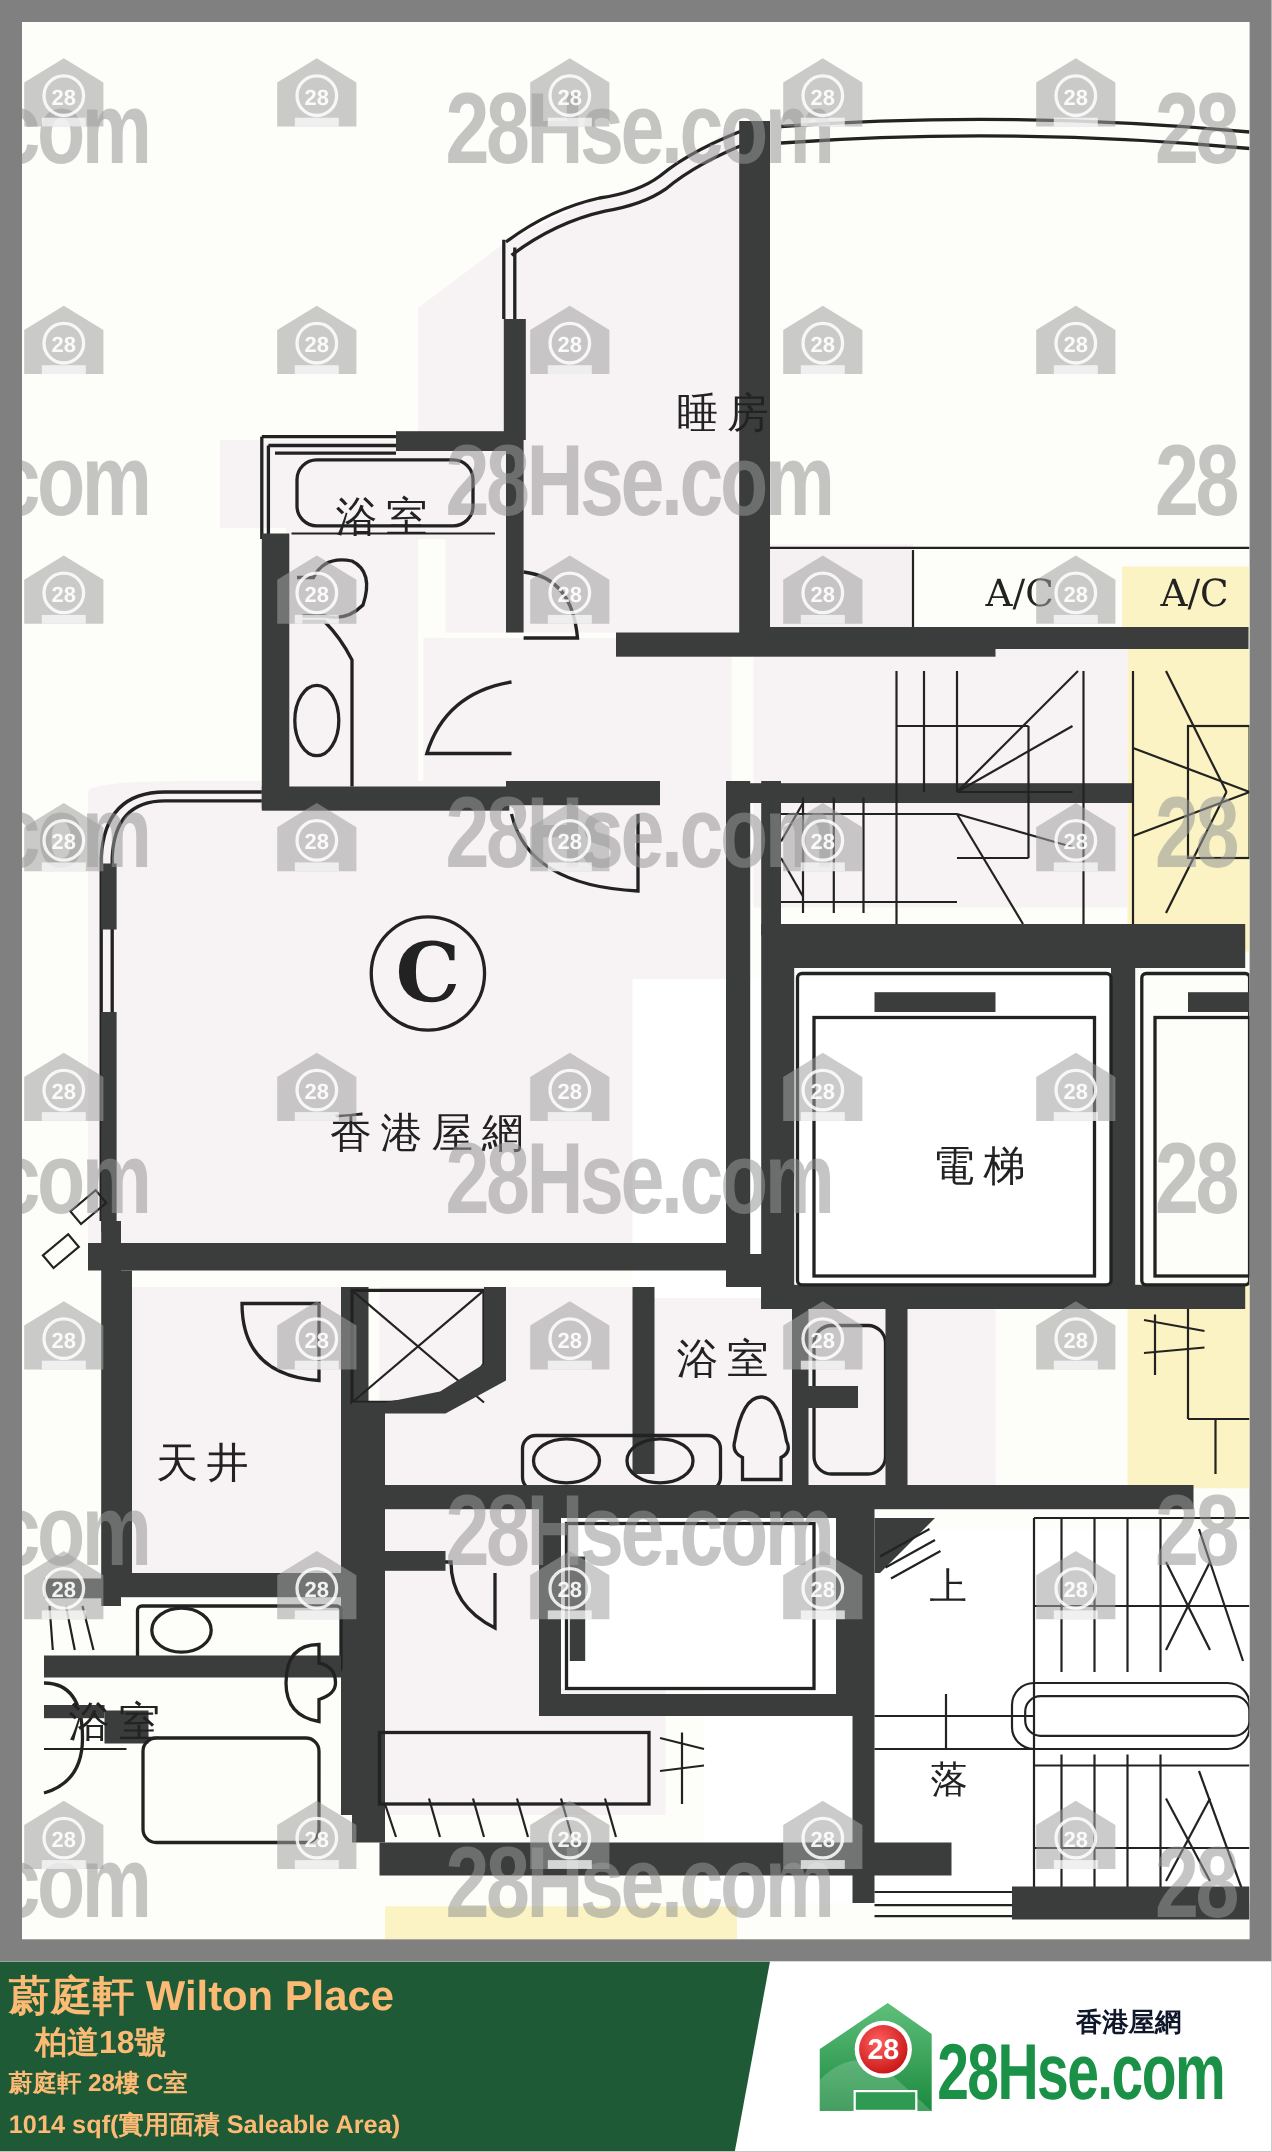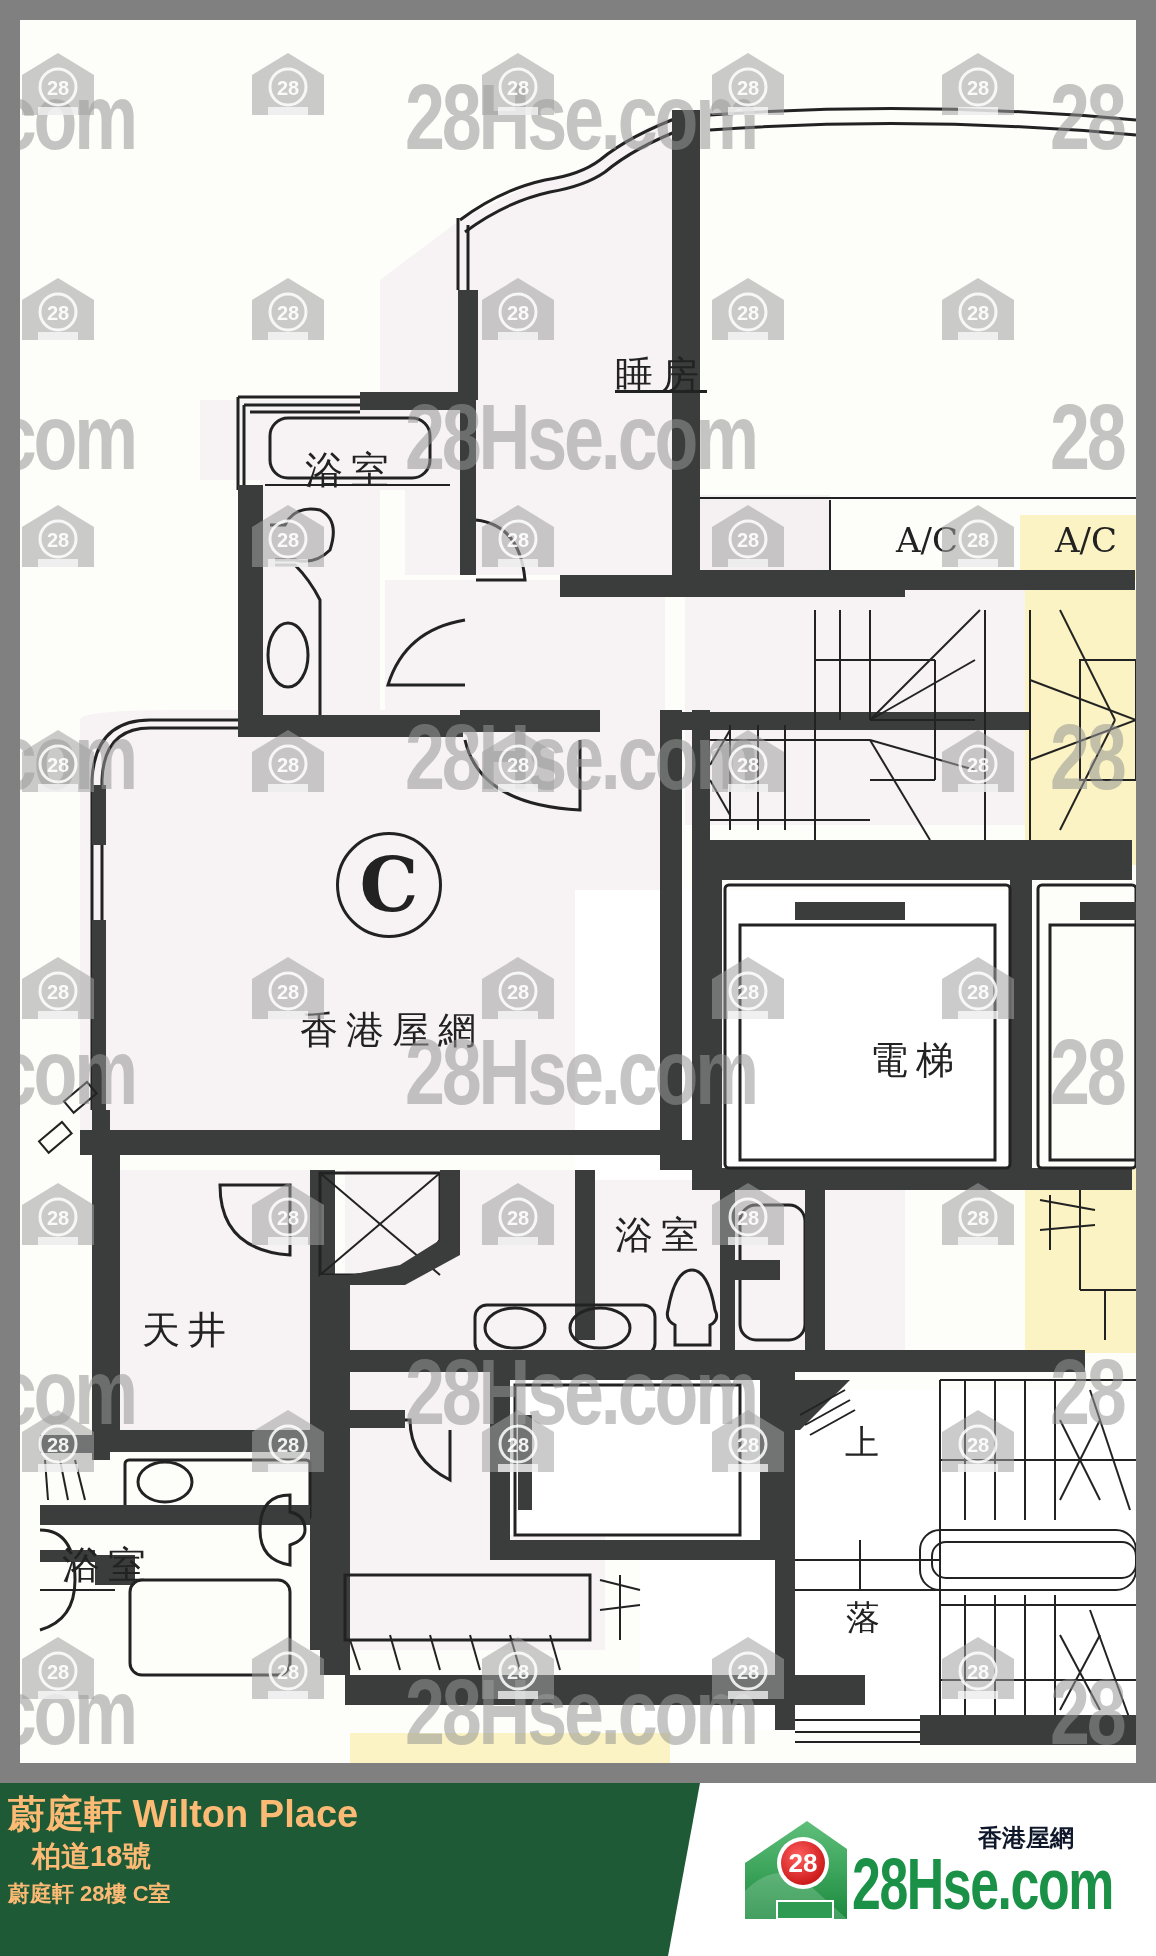--- a/index.html
+++ b/index.html
@@ -286,24 +286,24 @@
       <line x1="1060" y1="1270" x2="1116" y2="1270"></line>
       <line x1="1085" y1="1270" x2="1085" y2="1320"></line>
     </g>
 
     <rect fill="#f5f0f2" x="680" y="480" width="130" height="75"></rect>
     <line class="thin" x1="810" y1="480" x2="810" y2="555"></line>
     <line class="thin" x1="680" y1="478" x2="1116" y2="478"></line>
     <rect class="w" x="665" y="550" width="450" height="20"></rect>
   </svg>
 
-  <div class="room-label" style="left:595px;top:330px;text-decoration:underline;">睡房</div>
+  <div class="room-label" style="left:595px;top:330px;">睡房</div>
   <div class="room-label" style="left:285px;top:425px;">浴室</div>
   <div class="room-label" style="left:280px;top:985px;">香港屋網</div>
-  <div class="room-label" style="left:850px;top:1015px;">電梯</div>
+  <div class="room-label" style="left:828px;top:1015px;">電梯</div>
   <div class="room-label" style="left:595px;top:1190px;">浴室</div>
   <div class="room-label" style="left:122px;top:1255px;margin-top:30px;">天井</div>
   <div class="room-label" style="left:42px;top:1520px;">浴室</div>
   <div class="room-label" style="left:825px;top:1400px;font-size:34px;">上</div>
   <div class="room-label" style="left:826px;top:1575px;font-size:34px;">落</div>
   <div class="ac-label" style="left:876px;top:500px;">A/C</div>
   <div class="ac-label" style="left:1035px;top:500px;">A/C</div>
 
   <div class="unit-badge">
       <span>C</span>
@@ -378,20 +378,21 @@
       <use href="#wmh" x="692" y="1617"></use>
       <use href="#wmh" x="922" y="1617"></use>
   </svg>
 </div>
 
 <div class="banner">
   <div class="banner-green">
     <div class="banner-text bt-title">蔚庭軒 Wilton Place</div>
     <div class="banner-text bt-address">柏道18號</div>
     <div class="banner-text bt-unit">蔚庭軒 28樓 C室</div>
+    <div class="banner-text bt-area">1014 sqf(實用面積 Saleable Area)</div>
   </div>
 
   <svg class="logo" viewBox="0 0 340 100" width="340" height="100">
     <defs>
       <linearGradient id="lg-house" x1="0" y1="0" x2="0" y2="1">
         <stop offset="0" stop-color="#5fbf7a"></stop>
         <stop offset="1" stop-color="#1b8a3e"></stop>
       </linearGradient>
       <radialGradient id="lg-red" cx="0.4" cy="0.35" r="0.7">
         <stop offset="0" stop-color="#ff6060"></stop>

